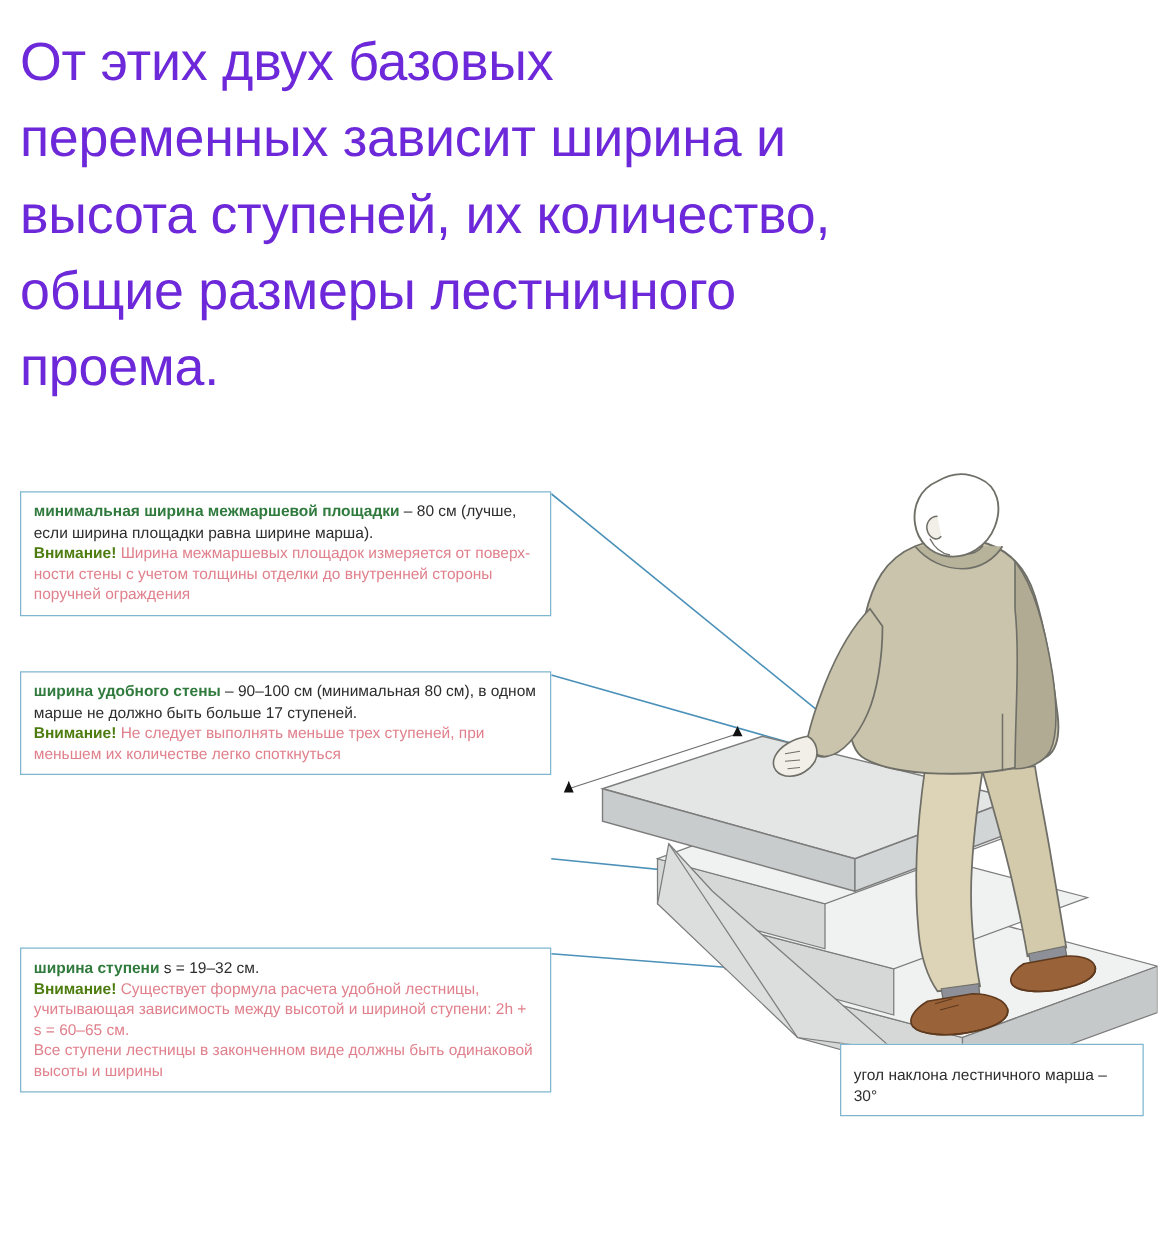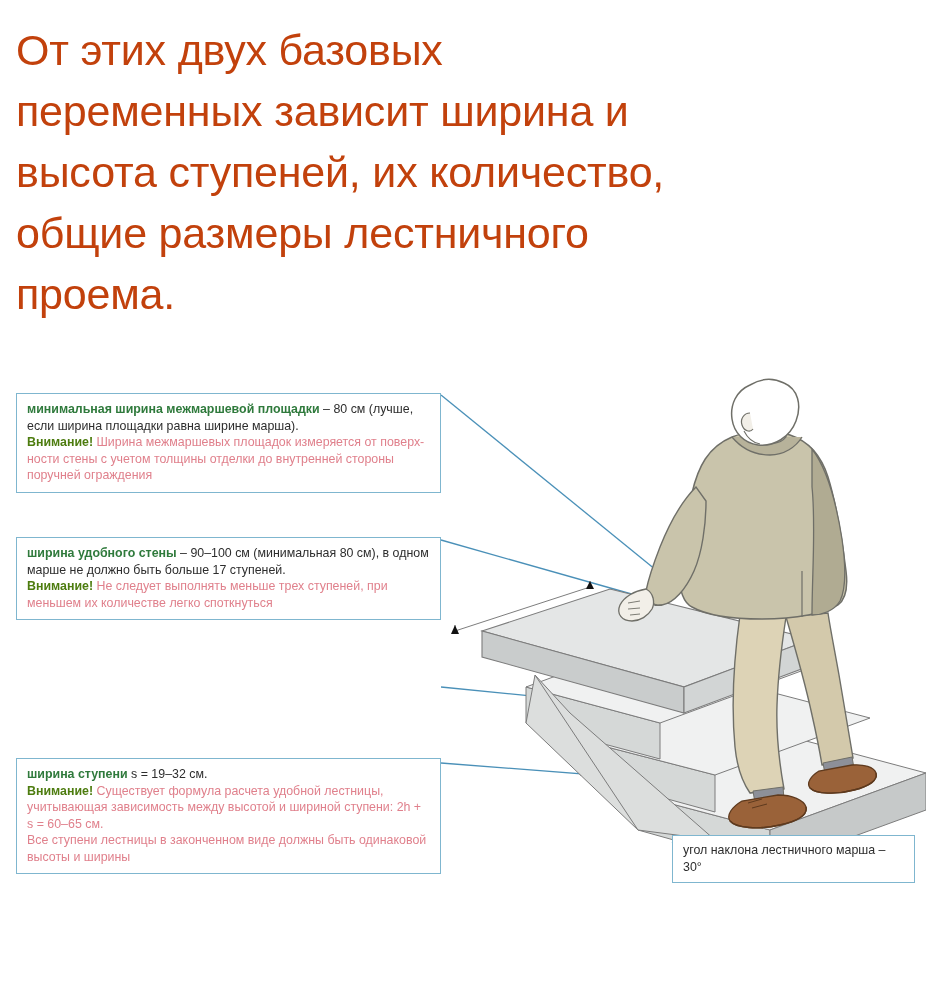--- a/index.html
+++ b/index.html
@@ -17,21 +17,21 @@
     font-family: "Liberation Sans", "DejaVu Sans", sans-serif;
     -webkit-font-smoothing: antialiased;
   }
 
   
   #article-heading {
     position: absolute;
     left: 16px;
     top: 20px;
     width: 894px;
-    color: #c2410c;
+    color: #6d28d9;
     font-size: 43px;
     line-height: 61px;
     font-weight: 400;
     letter-spacing: -0.2px;
     white-space: pre-line;
   }
 
   
   #infographic {
     position: absolute;
@@ -71,21 +71,21 @@
     color: #4d7c0f;
     font-weight: bold;
   }
   .txt-rose { color: #e0808c; }
   .txt-dark { color: #2d2d2d; }
 
   #callout-landing-width { left: 16px;  top: 18px;  width: 425px; }
   #callout-march-width   { left: 16px;  top: 162px; width: 425px; }
   #callout-step-height   { left: 16px;  top: 307px; width: 425px; }
   #callout-step-width    { left: 16px;  top: 383px; width: 425px; }
-  #callout-incline-angle { left: 672px; top: 460px; width: 243px; padding: 6px 10px 7px 10px; }
+  #callout-incline-angle { left: 672px; top: 460px; width: 243px; padding: 16px 10px 7px 10px; }
 
   
   #stair-illustration {
     position: absolute;
     left: 440px;
     top: 0;
     width: 486px;
     height: 500px;
   }
 

